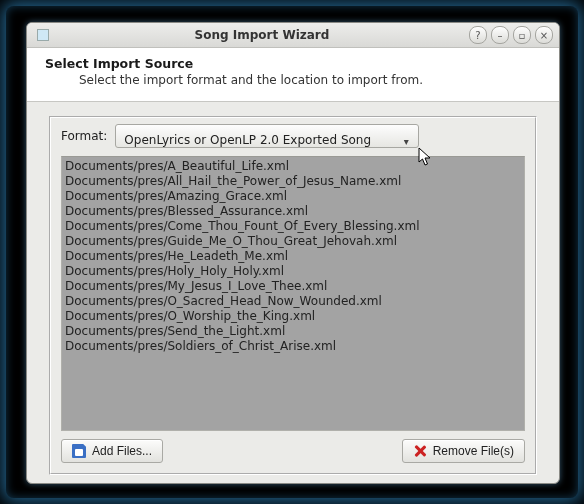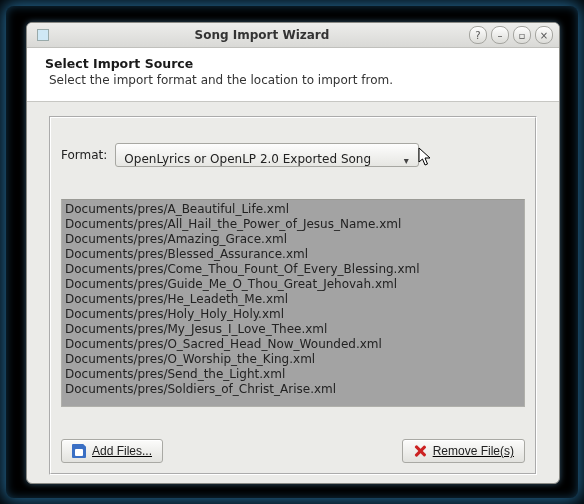--- a/index.html
+++ b/index.html
@@ -67,36 +67,35 @@
   }
   .content-header {
     background: #fff;
     padding: 8px 18px 14px 18px;
     border-bottom: 1px solid #c7c7c3;
   }
   .content-header h1 {
     margin: 0 0 2px 0; font-size: 12.5px; font-weight: bold; color: #1a1a1a;
   }
   .content-header p {
-    margin: 0 0 0 4px; font-size: 12px; color: #333;
+    margin: 0 0 0 34px; font-size: 12px; color: #333;
   }
   .body-area {
     flex: 1;
     padding: 14px 22px 8px 22px;
     display: flex;
     flex-direction: column;
   }
   .frame {
     border: 2px groove #fff;
-    padding: 25px 10px 10px 10px;
+    padding: 6px 10px 10px 10px;
     flex: 1;
     display: flex;
     flex-direction: column;
     background: #ebebe8;
-    gap: 24px;
   }
   .format-row {
     display: flex; align-items: center; gap: 8px; margin-bottom: 8px;
   }
   .format-row label { color: #222; }
   .combo {
     flex: 0 1 auto;
     width: 290px;
     height: 22px;
     background: linear-gradient(#fdfdfd,#e6e6e2);
@@ -136,21 +135,21 @@
     line-height: 15px;
     padding: 0 1px;
     cursor: default;
   }
   .filelist::-webkit-scrollbar { height: 16px; }
   .filelist::-webkit-scrollbar-track { background: #e5e5e1; border: 1px solid #c9c9c4; }
   .filelist::-webkit-scrollbar-thumb { background: linear-gradient(#f4f4f1,#d8d8d4); border: 1px solid #b2b2ad; border-radius: 2px; }
   .filelist::-webkit-scrollbar-button { display: block; width: 16px; height: 16px; background: linear-gradient(#f4f4f1,#d8d8d4); border: 1px solid #b2b2ad; }
 
   .file-buttons {
-    display: flex; justify-content: space-between; margin-top: 8px; text-decoration: underline;
+    display: flex; justify-content: space-between; margin-top: 8px;
   }
   .btn {
     height: 24px;
     padding: 0 10px;
     background: linear-gradient(#fcfcfb,#e2e2de);
     border: 1px solid #a9a9a4;
     border-radius: 3px;
     display: inline-flex; align-items: center; gap: 6px;
     color: #222; cursor: pointer; font-size: 12px;
     box-shadow: inset 0 1px 0 #fff;

